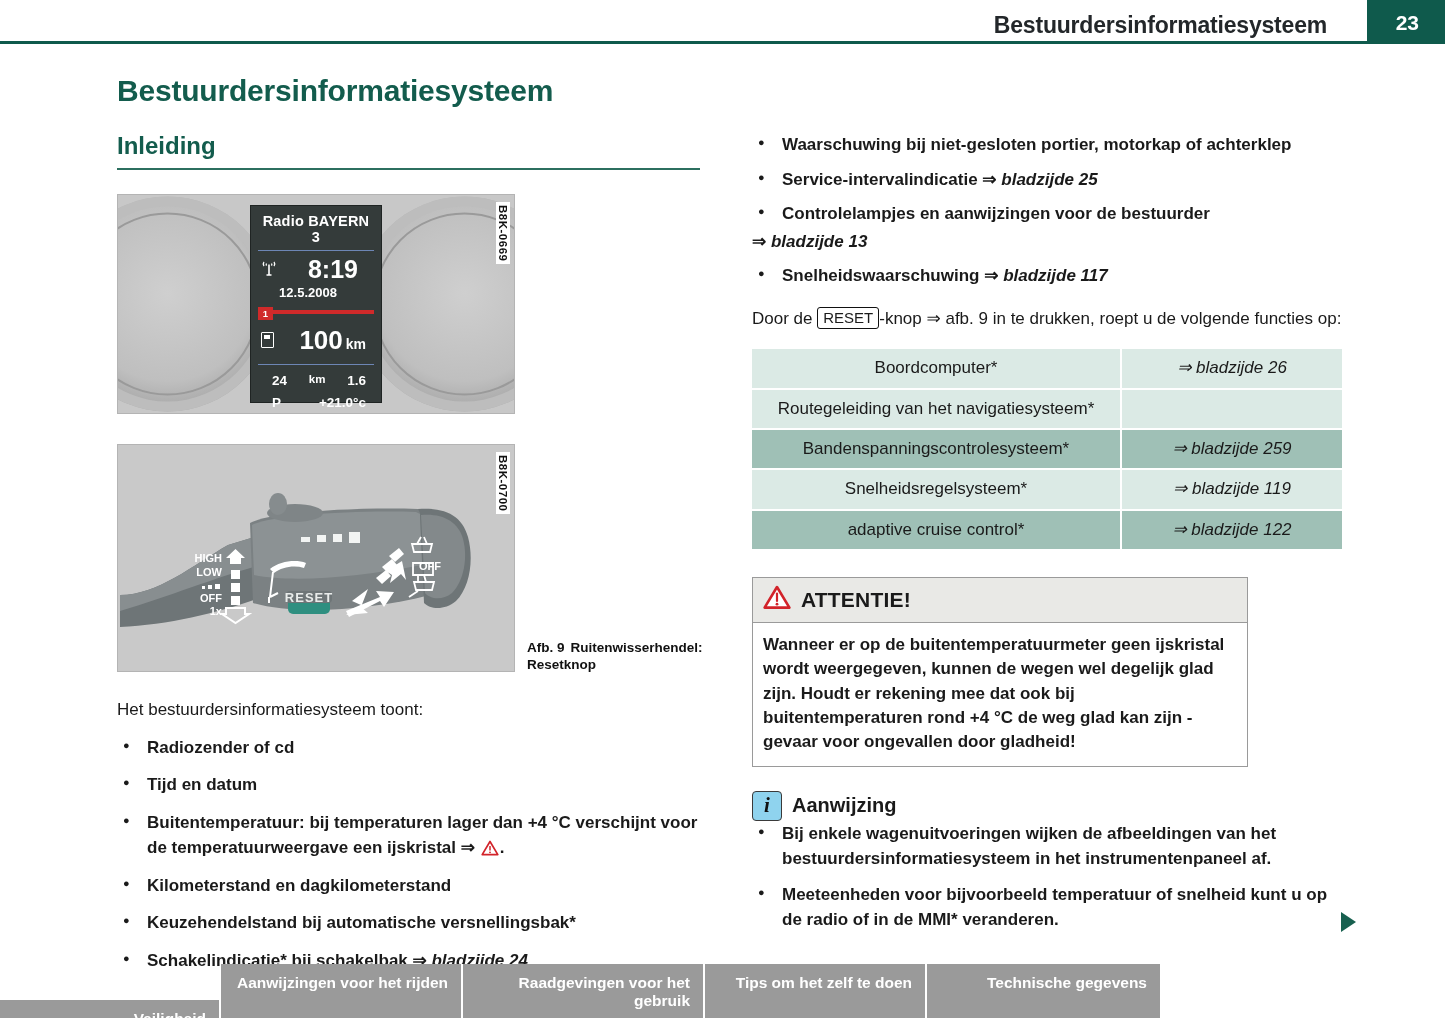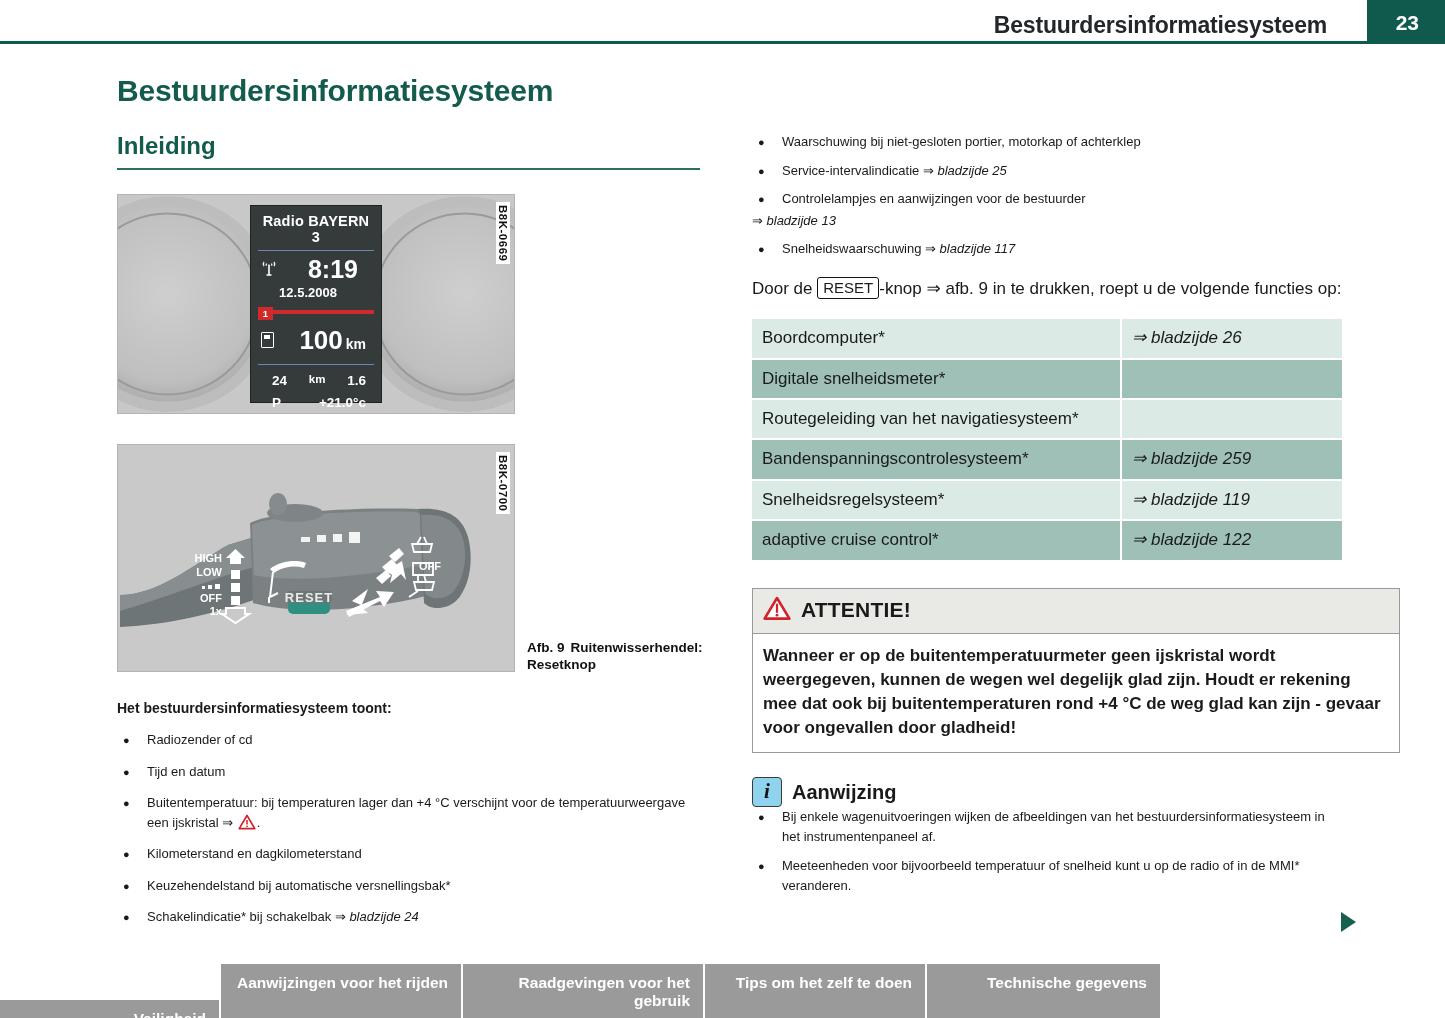--- a/index.html
+++ b/index.html
@@ -138,25 +138,25 @@
     position: absolute; width: 185px;
     font-size: 13.5px; font-weight: bold; line-height: 1.25; color: #111;
   }
   .cap-label { margin-right: 6px; }
 
   
   .fig9 { width: 398px; height: 228px; margin-top: 30px; background: #c9c9c9; }
   .stalk-svg { position: absolute; left: 0; top: 0; }
 
   
-  .lead { font-size: 14px; line-height: 1.45; margin: 26px 0 7px; font-weight: bold; }
+  .lead { font-size: 17px; line-height: 1.45; margin: 26px 0 7px; }
   ul.bl { list-style: none; margin: 0; padding: 0; }
   ul.bl li {
-    position: relative; font-size: 13px; line-height: 1.5;
-    padding-left: 30px; margin-top: 12px;
+    position: relative; font-size: 17px; line-height: 1.5;
+    padding-left: 30px; margin-top: 12px; font-weight: bold;
   }
   ul.bl li::before {
     content: "\25CF"; position: absolute; left: 6px; top: 0;
     font-size: 11px; line-height: 1.9;
   }
   ul.bl li.nohang { padding-left: 0; }
   ul.bl li.nohang::before { content: none; }
   .it { font-style: italic; }
 
   .warn-tri-inline {
@@ -168,31 +168,31 @@
   .col-right { position: absolute; left: 752px; top: 88px; width: 590px; }
   .col-right ul.bl li { margin-top: 9px; }
   .col-right ul.bl li:first-child { margin-top: 0; }
   .rt-para { font-size: 17px; line-height: 1.45; margin: 18px 0 0; }
   .key {
     display: inline-block; border: 1.4px solid #111; border-radius: 3px;
     padding: 0 5px; font-size: 15px; line-height: 1.35; vertical-align: 1px;
   }
 
   
-  table.fn { border-collapse: collapse; width: 590px; margin-top: 18px; }
+  table.fn { border-collapse: collapse; width: 590px; margin-top: 18px; text-align: center; }
   table.fn td {
     font-size: 17px; padding: 8px 10px; vertical-align: top; line-height: 1.32;
     border-bottom: 2px solid #ffffff;
   }
   table.fn td.c1 { width: 369px; border-right: 2px solid #ffffff; }
   table.fn tr.light td { background: #dbeae5; }
   table.fn tr.dark  td { background: #9fc0b6; }
 
   
-  .att-box { margin-top: 26px; border: 1px solid #9a9a9a; width: 648px; }
+  .att-box { margin-top: 26px; border: 1px solid #9a9a9a; width: 496px; }
   .att-head {
     background: #e9e9e6; padding: 7px 10px 8px;
     display: flex; align-items: center; gap: 10px;
     border-bottom: 1px solid #9a9a9a;
   }
   .att-head .t { font-size: 21px; font-weight: bold; letter-spacing: 0.2px; }
   .att-body {
     background: #ffffff; padding: 10px 10px 12px;
     font-size: 17px; font-weight: bold; line-height: 1.42;
   }
@@ -394,24 +394,20 @@
     </ul>
 
     <p class="rt-para"><span>Door de </span><span class="key">RESET</span><span>-knop ⇒ afb. 9 in te drukken, roept u de volgende functies op:</span></p>
 
     <table class="fn">
       <tbody>
         <tr class="light">
           <td class="c1">Boordcomputer*</td>
           <td class="it">⇒ bladzijde 26</td>
         </tr>
-        <tr class="dark">
-          <td class="c1">Digitale snelheidsmeter*</td>
-          <td class="it">&nbsp;</td>
-        </tr>
         <tr class="light">
           <td class="c1">Routegeleiding van het navigatiesysteem*</td>
           <td class="it">&nbsp;</td>
         </tr>
         <tr class="dark">
           <td class="c1">Bandenspanningscontrolesysteem*</td>
           <td class="it">⇒ bladzijde 259</td>
         </tr>
         <tr class="light">
           <td class="c1">Snelheidsregelsysteem*</td>

